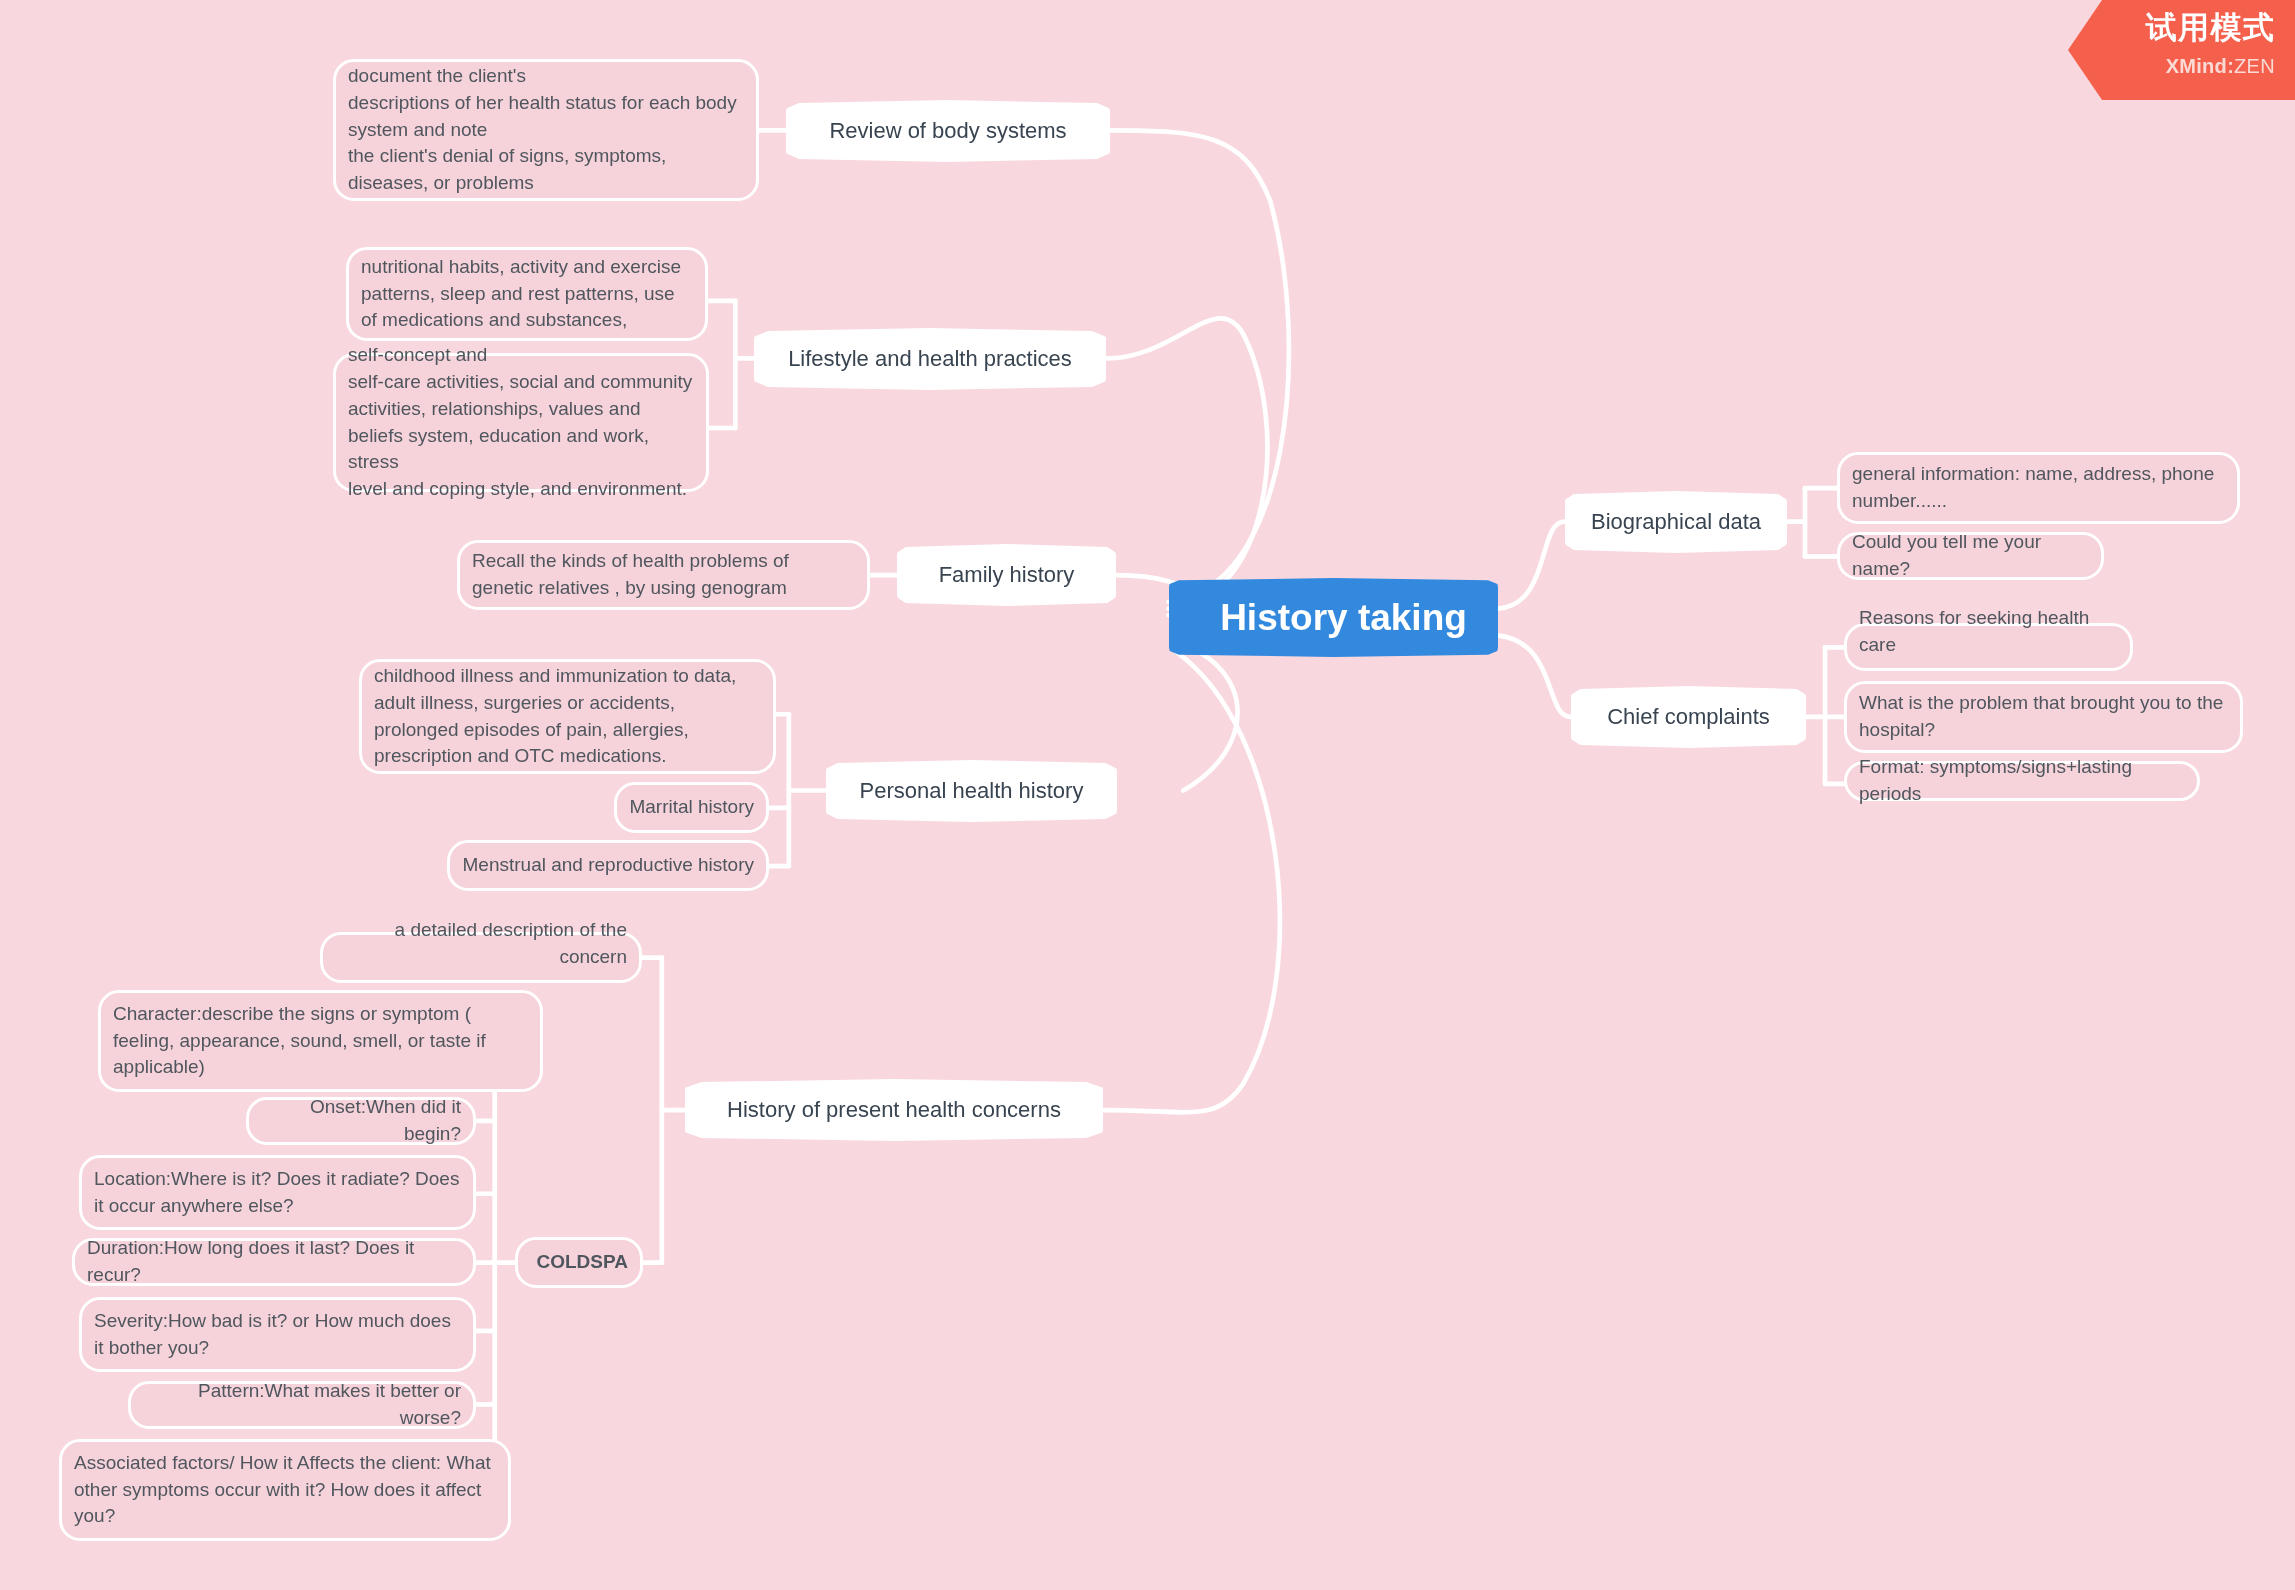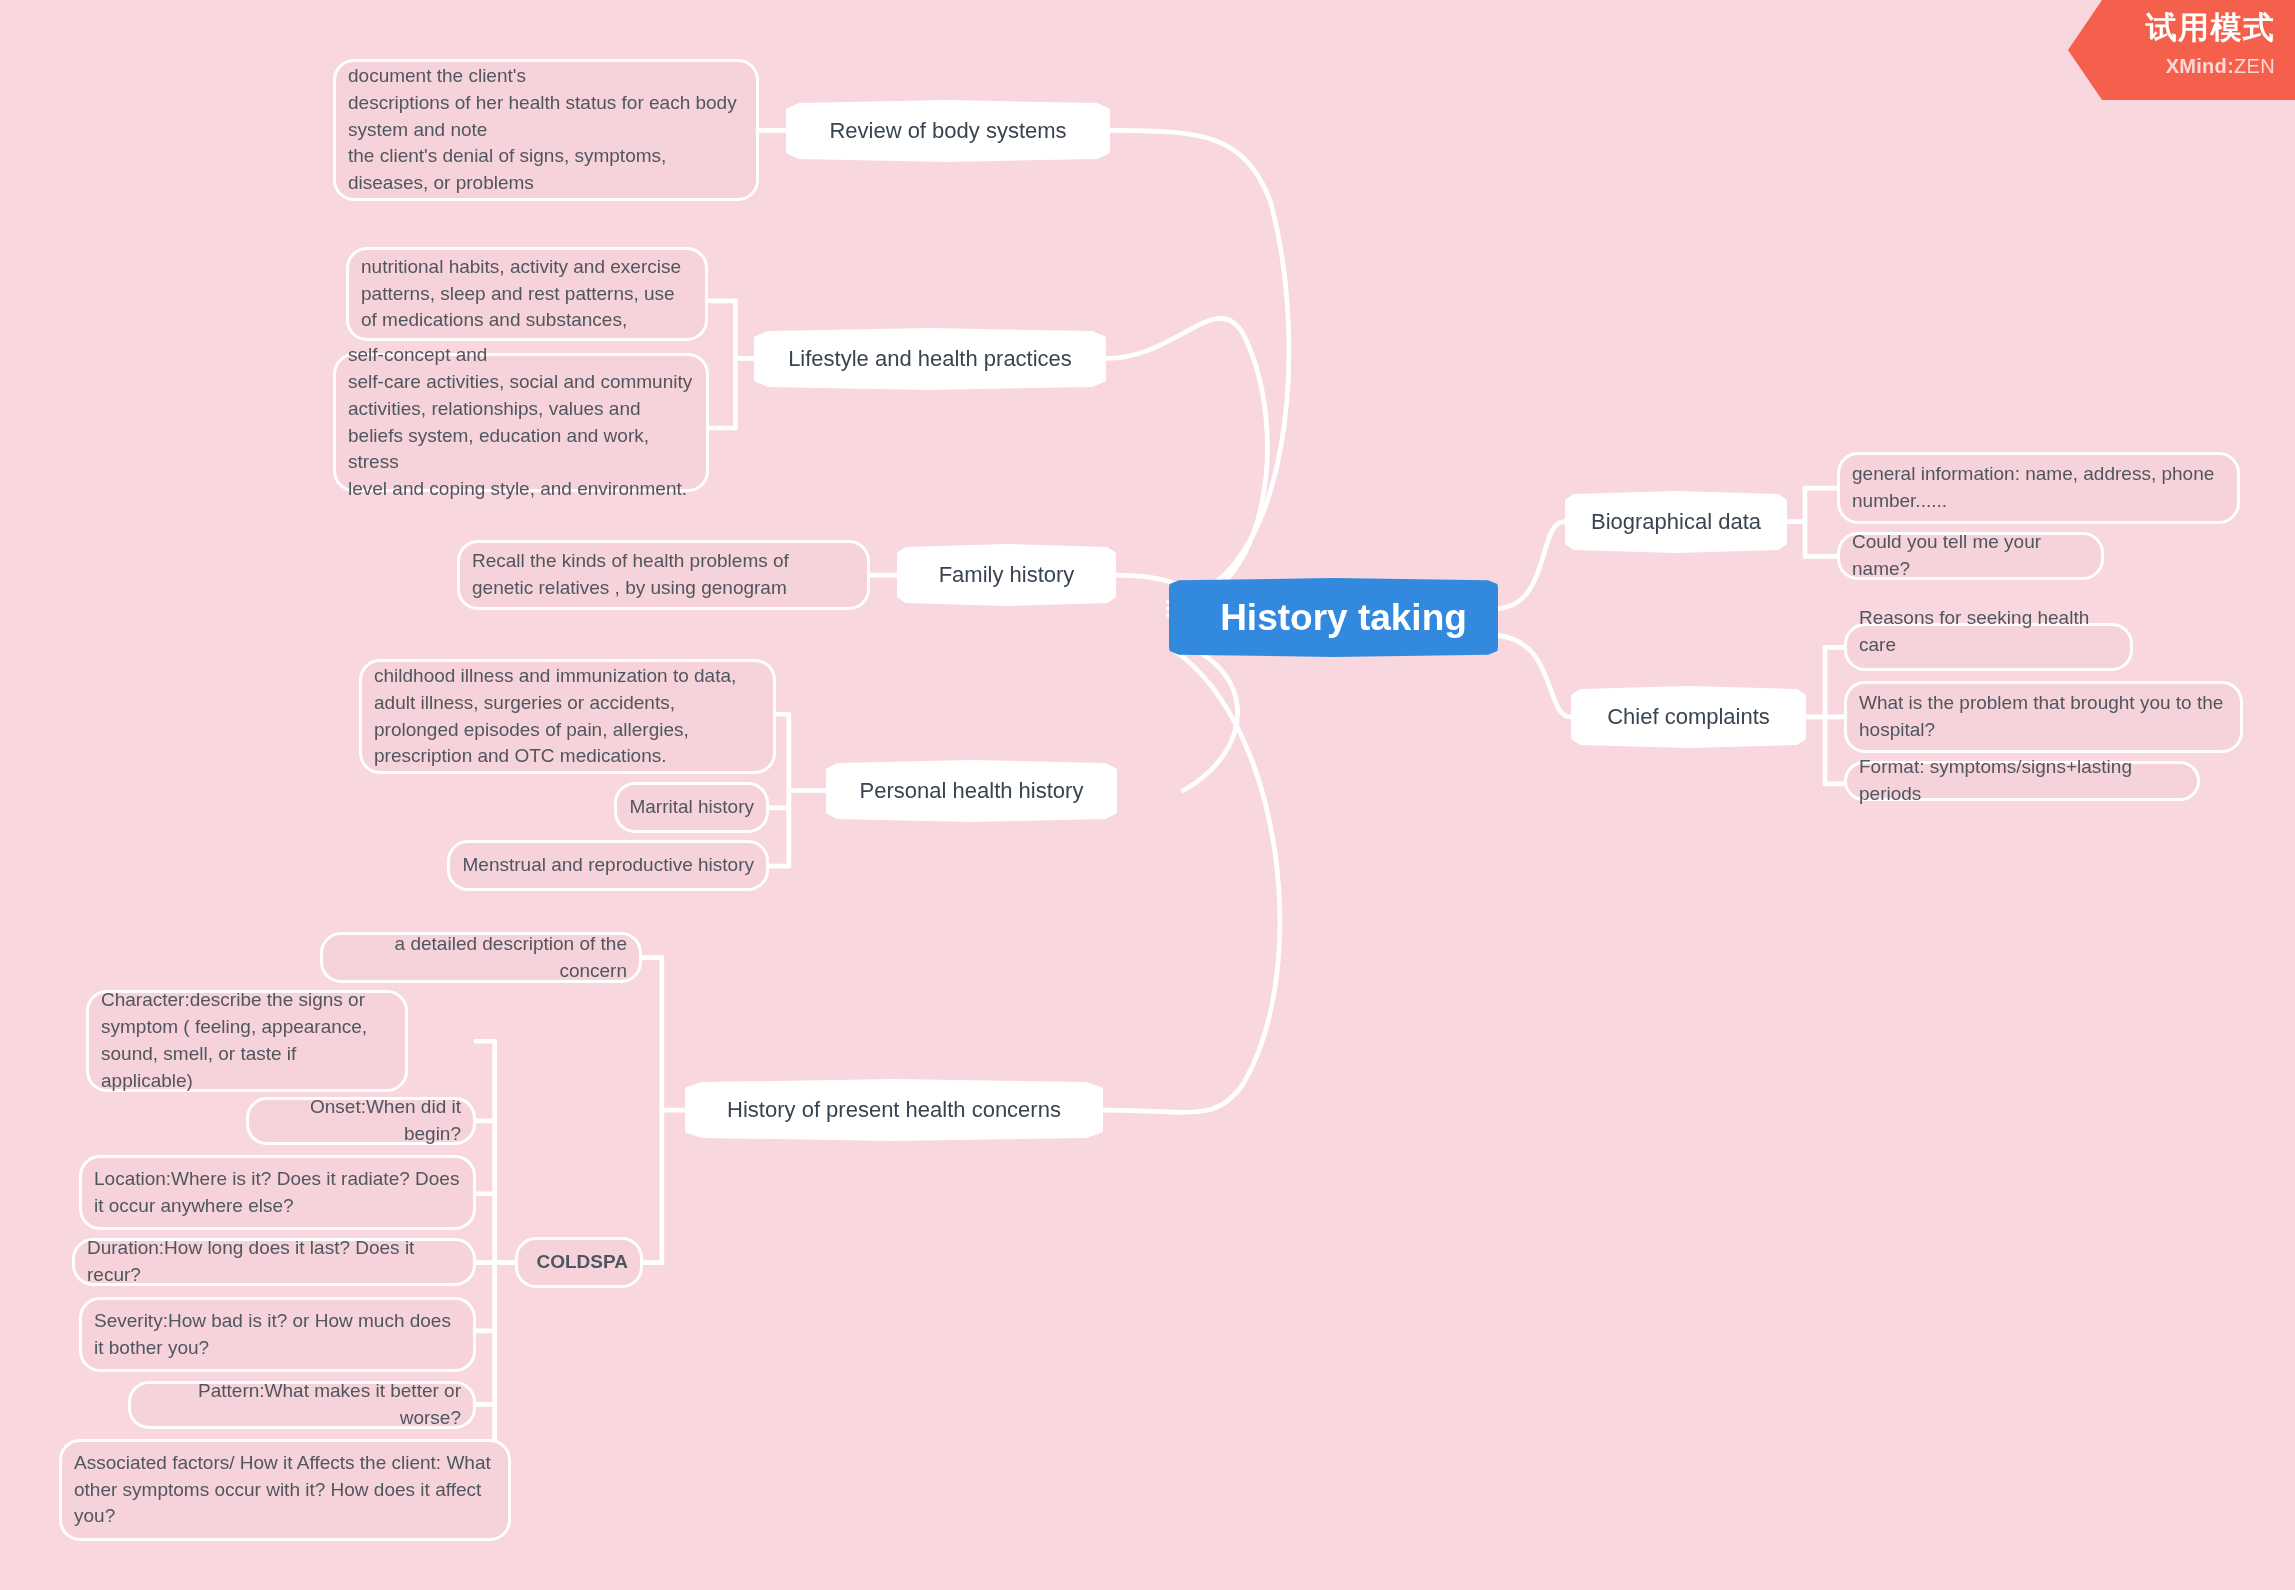--- a/index.html
+++ b/index.html
@@ -196,29 +196,29 @@
   </div>
 
   <div class="leaf right-al" style="left:614px;top:782px;width:155px;height:51px;">
     <span class="txt">Marrital history</span>
   </div>
 
   <div class="leaf right-al" style="left:447px;top:840px;width:322px;height:51px;">
     <span class="txt">Menstrual  and reproductive history</span>
   </div>
 
-  <div class="leaf right-al" style="left:320px;top:932px;width:322px;height:51px;">
+  <div class="leaf right-al" style="left:320px;top:932px;width:322px;height:51px;align-items:flex-end;">
     <span class="txt">a detailed description of the concern</span>
   </div>
 
   <div class="leaf bold right-al" style="left:515px;top:1237px;width:128px;height:51px;">
     <span class="txt">COLDSPA</span>
   </div>
 
-  <div class="leaf left-al" style="left:86px;top:990px;width:322px;height:102px;">
+  <div class="leaf left-al" style="left:98px;top:990px;width:445px;height:102px;">
     <span class="txt">Character:describe the signs or symptom ( feeling, appearance, sound, smell, or taste if applicable)</span>
   </div>
 
   <div class="leaf right-al" style="left:246px;top:1097px;width:230px;height:48px;">
     <span class="txt">Onset:When did it begin?</span>
   </div>
 
   <div class="leaf left-al" style="left:79px;top:1155px;width:397px;height:75px;">
     <span class="txt">Location:Where is it? Does it radiate? Does it occur anywhere else?</span>
   </div>

